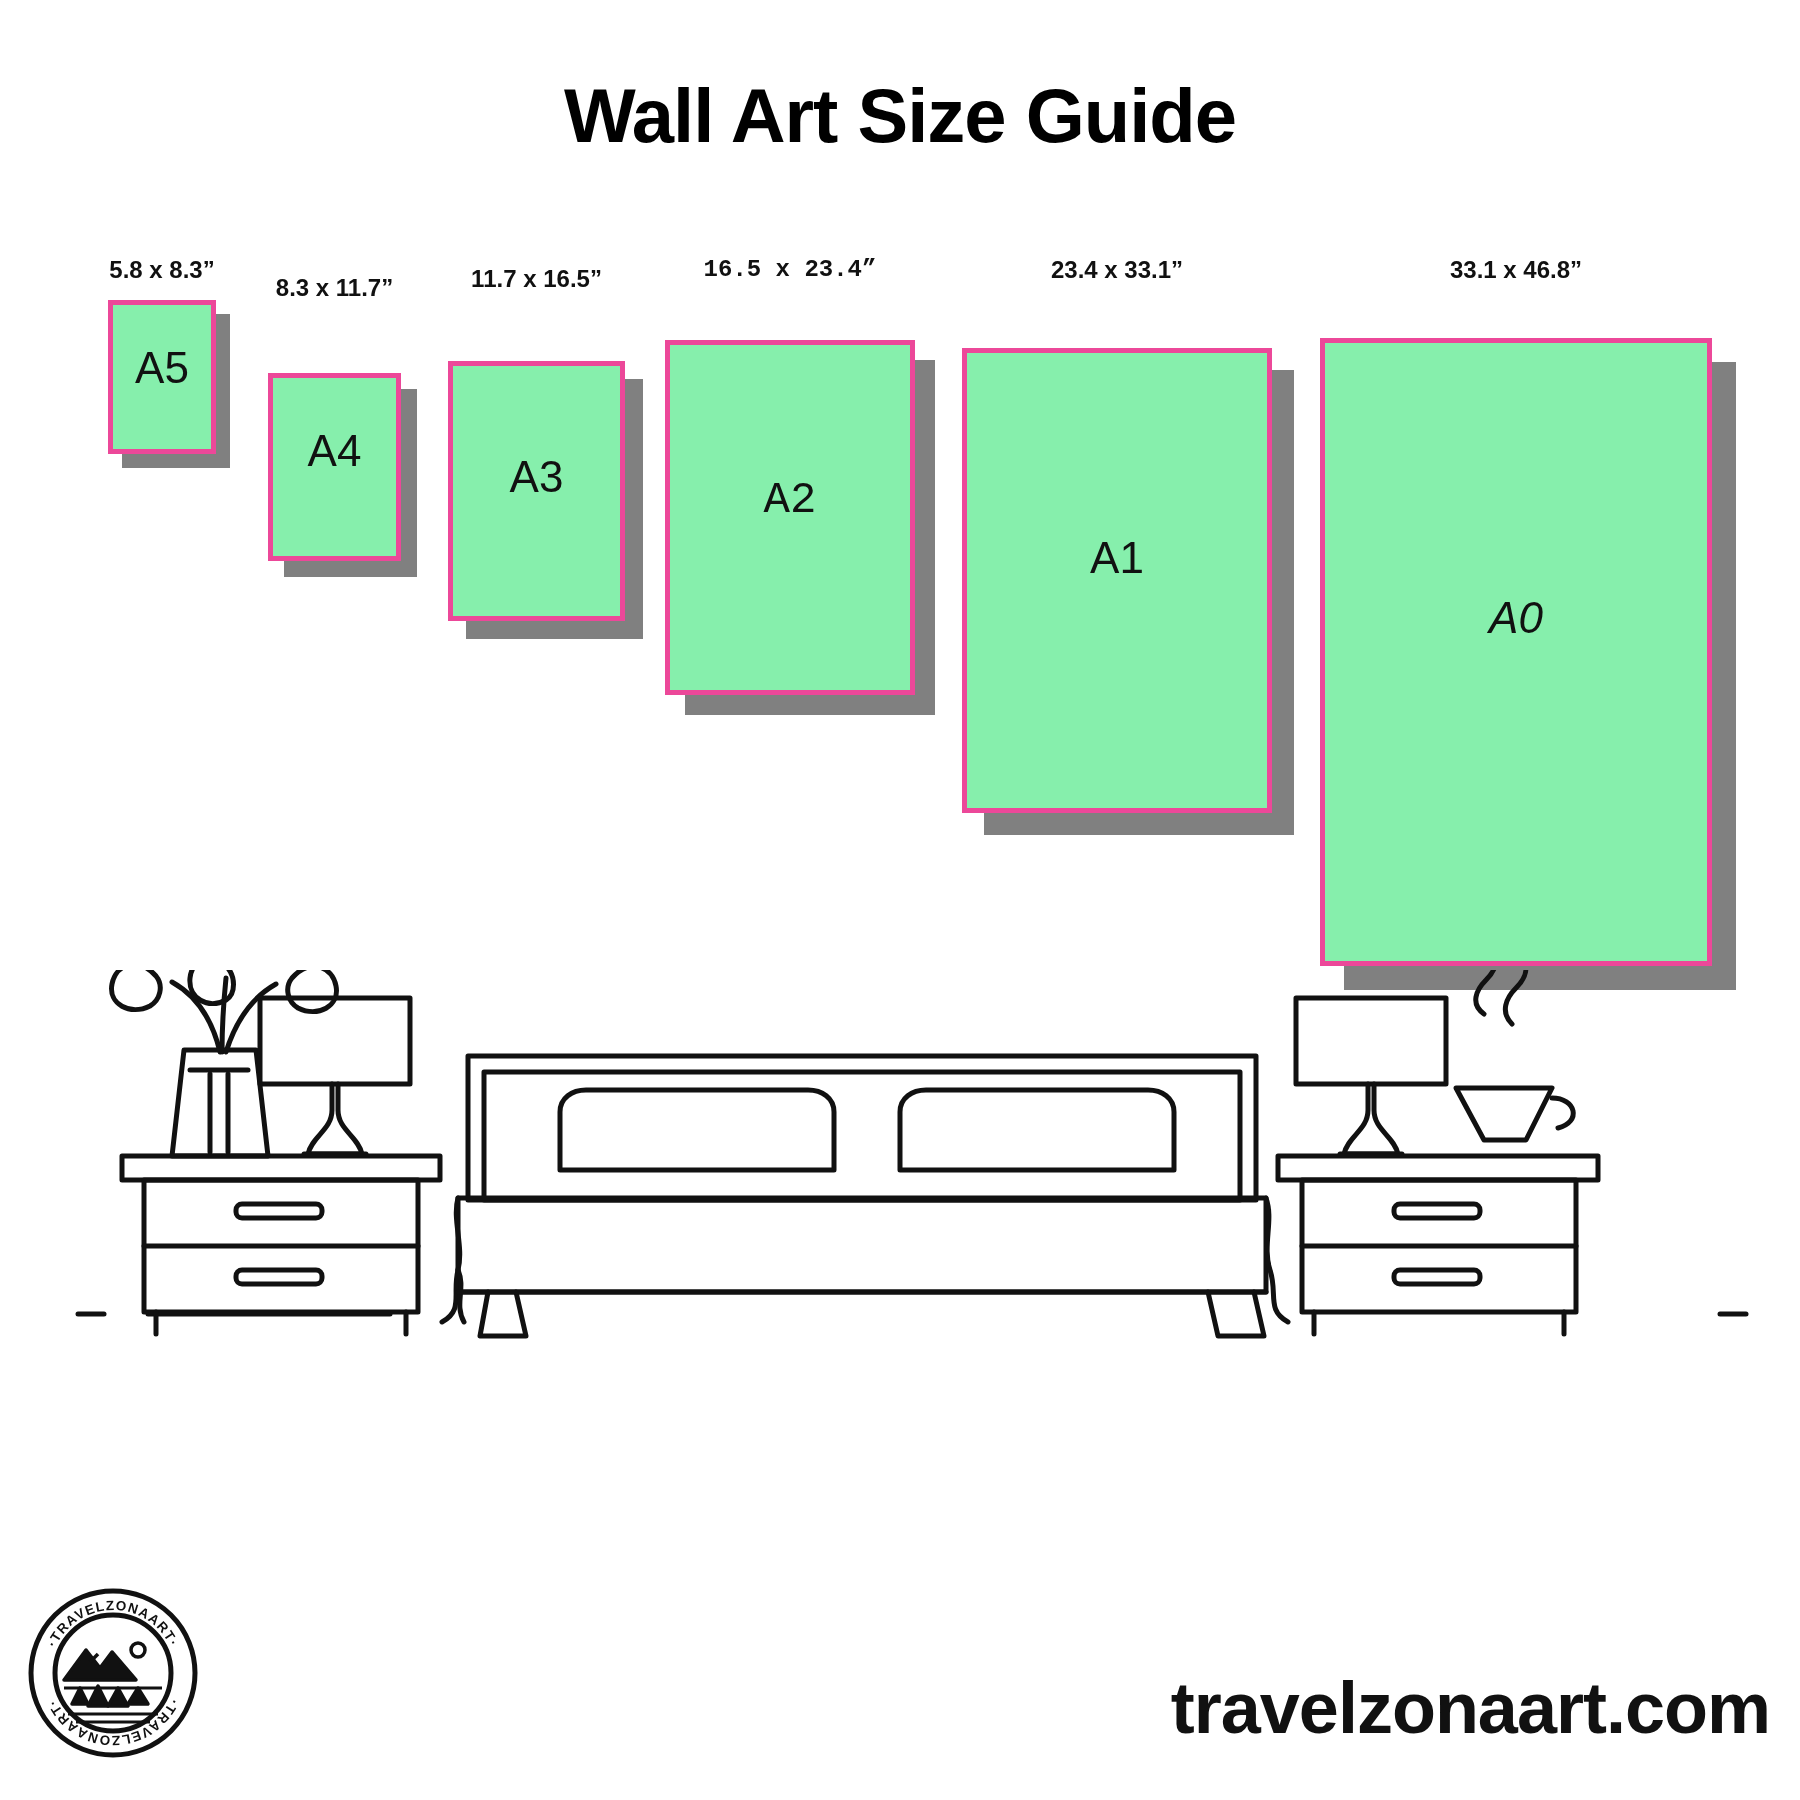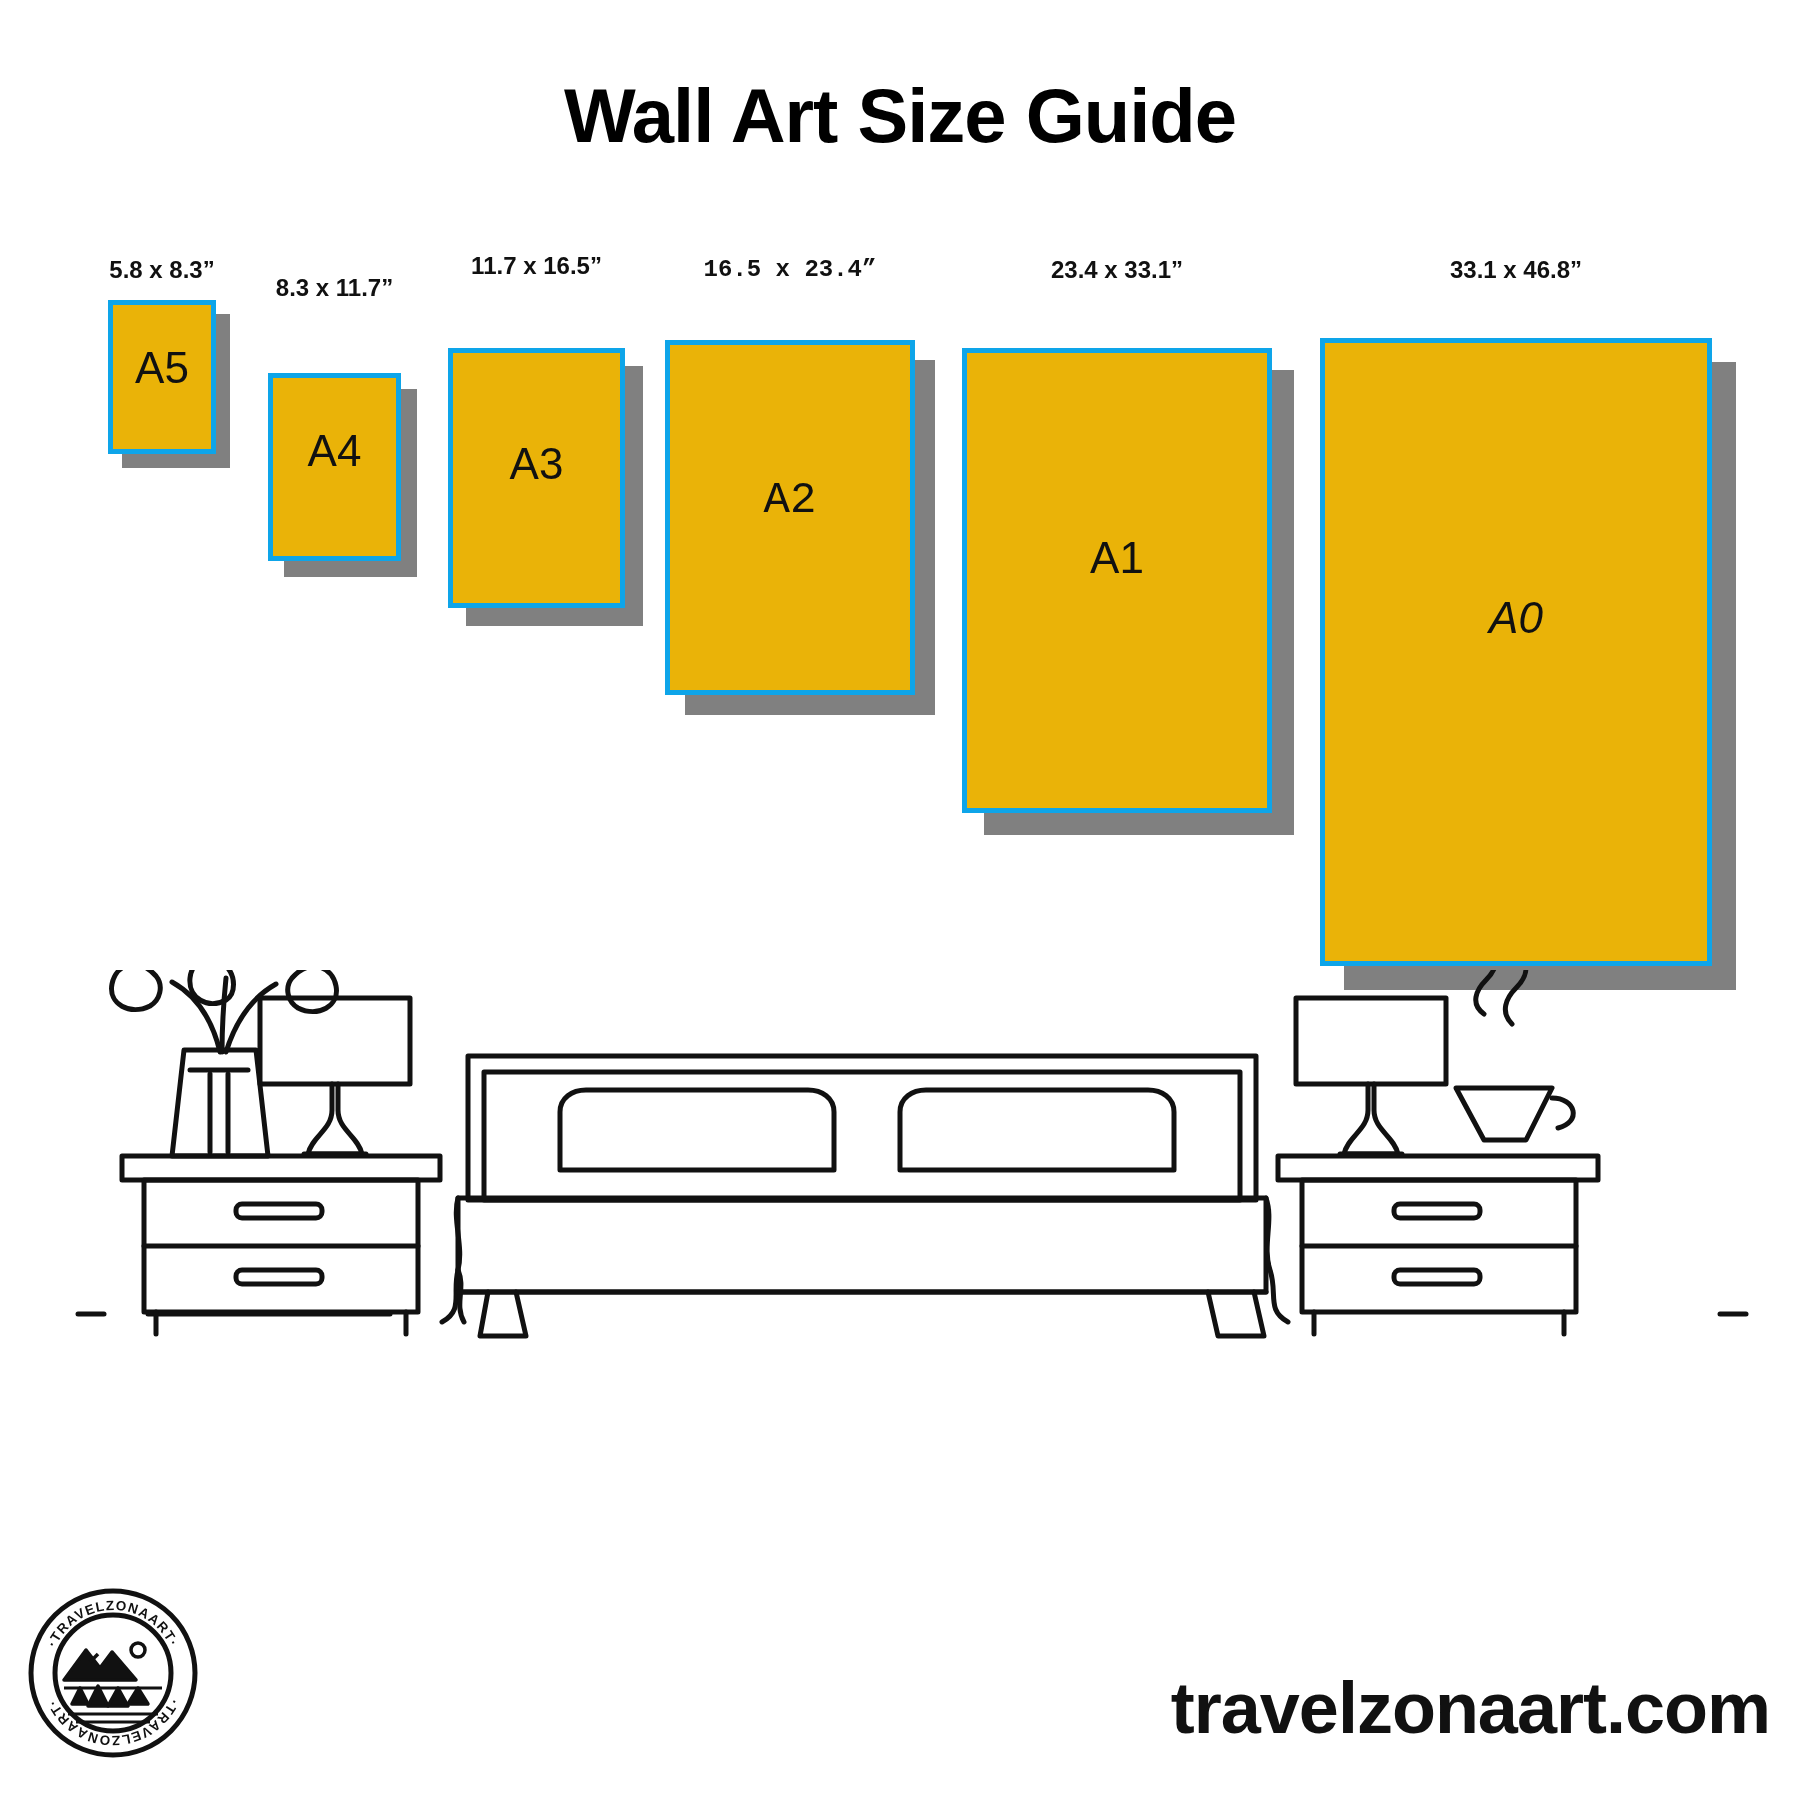--- a/index.html
+++ b/index.html
@@ -49,22 +49,22 @@
     font-size: 24px;
     font-weight: bold;
     color: #111111;
   }
   .frame-shadow {
     position: absolute;
     background: #808080;
   }
   .frame-box {
     position: absolute;
-    background: #eab308;
-    border: 5px solid #0ea5e9;
+    background: #86efac;
+    border: 5px solid #ec4899;
     box-sizing: border-box;
   }
   .frame-label {
     position: absolute;
     left: 0;
     width: 100%;
     text-align: center;
     font-size: 44px;
     color: #111111;
     font-weight: 400;
@@ -119,21 +119,21 @@
   </div>
 
   <div class="frame-group" style="left:268px; top:355px; width:133px; height:188px;margin-top:18px;">
     <div class="frame-dim" style="top:-99px;">8.3 x 11.7”</div>
     <div class="frame-shadow" style="left:16px; top:16px; width:133px; height:188px;"></div>
     <div class="frame-box" style="left:0; top:0; width:133px; height:188px;">
       <div class="frame-label" style="top:48px;">A4</div>
     </div>
   </div>
 
-  <div class="frame-group" style="left:448px; top:348px; width:177px; height:252px;">
+  <div class="frame-group" style="left:448px; top:361px; width:177px; height:252px;">
     <div class="frame-dim" style="top:-96px;">11.7 x 16.5”</div>
     <div class="frame-shadow" style="left:18px; top:18px; width:177px; height:260px;"></div>
     <div class="frame-box" style="left:0; top:0; width:177px; height:260px;">
       <div class="frame-label" style="top:86px;">A3</div>
     </div>
   </div>
 
   <div class="frame-group" style="left:665px; top:340px; width:250px; height:355px;font-family:Liberation Mono, monospace;">
     <div class="frame-dim" style="top:-84px;">16.5 x 23.4”</div>
     <div class="frame-shadow" style="left:20px; top:20px; width:250px; height:355px;"></div>

